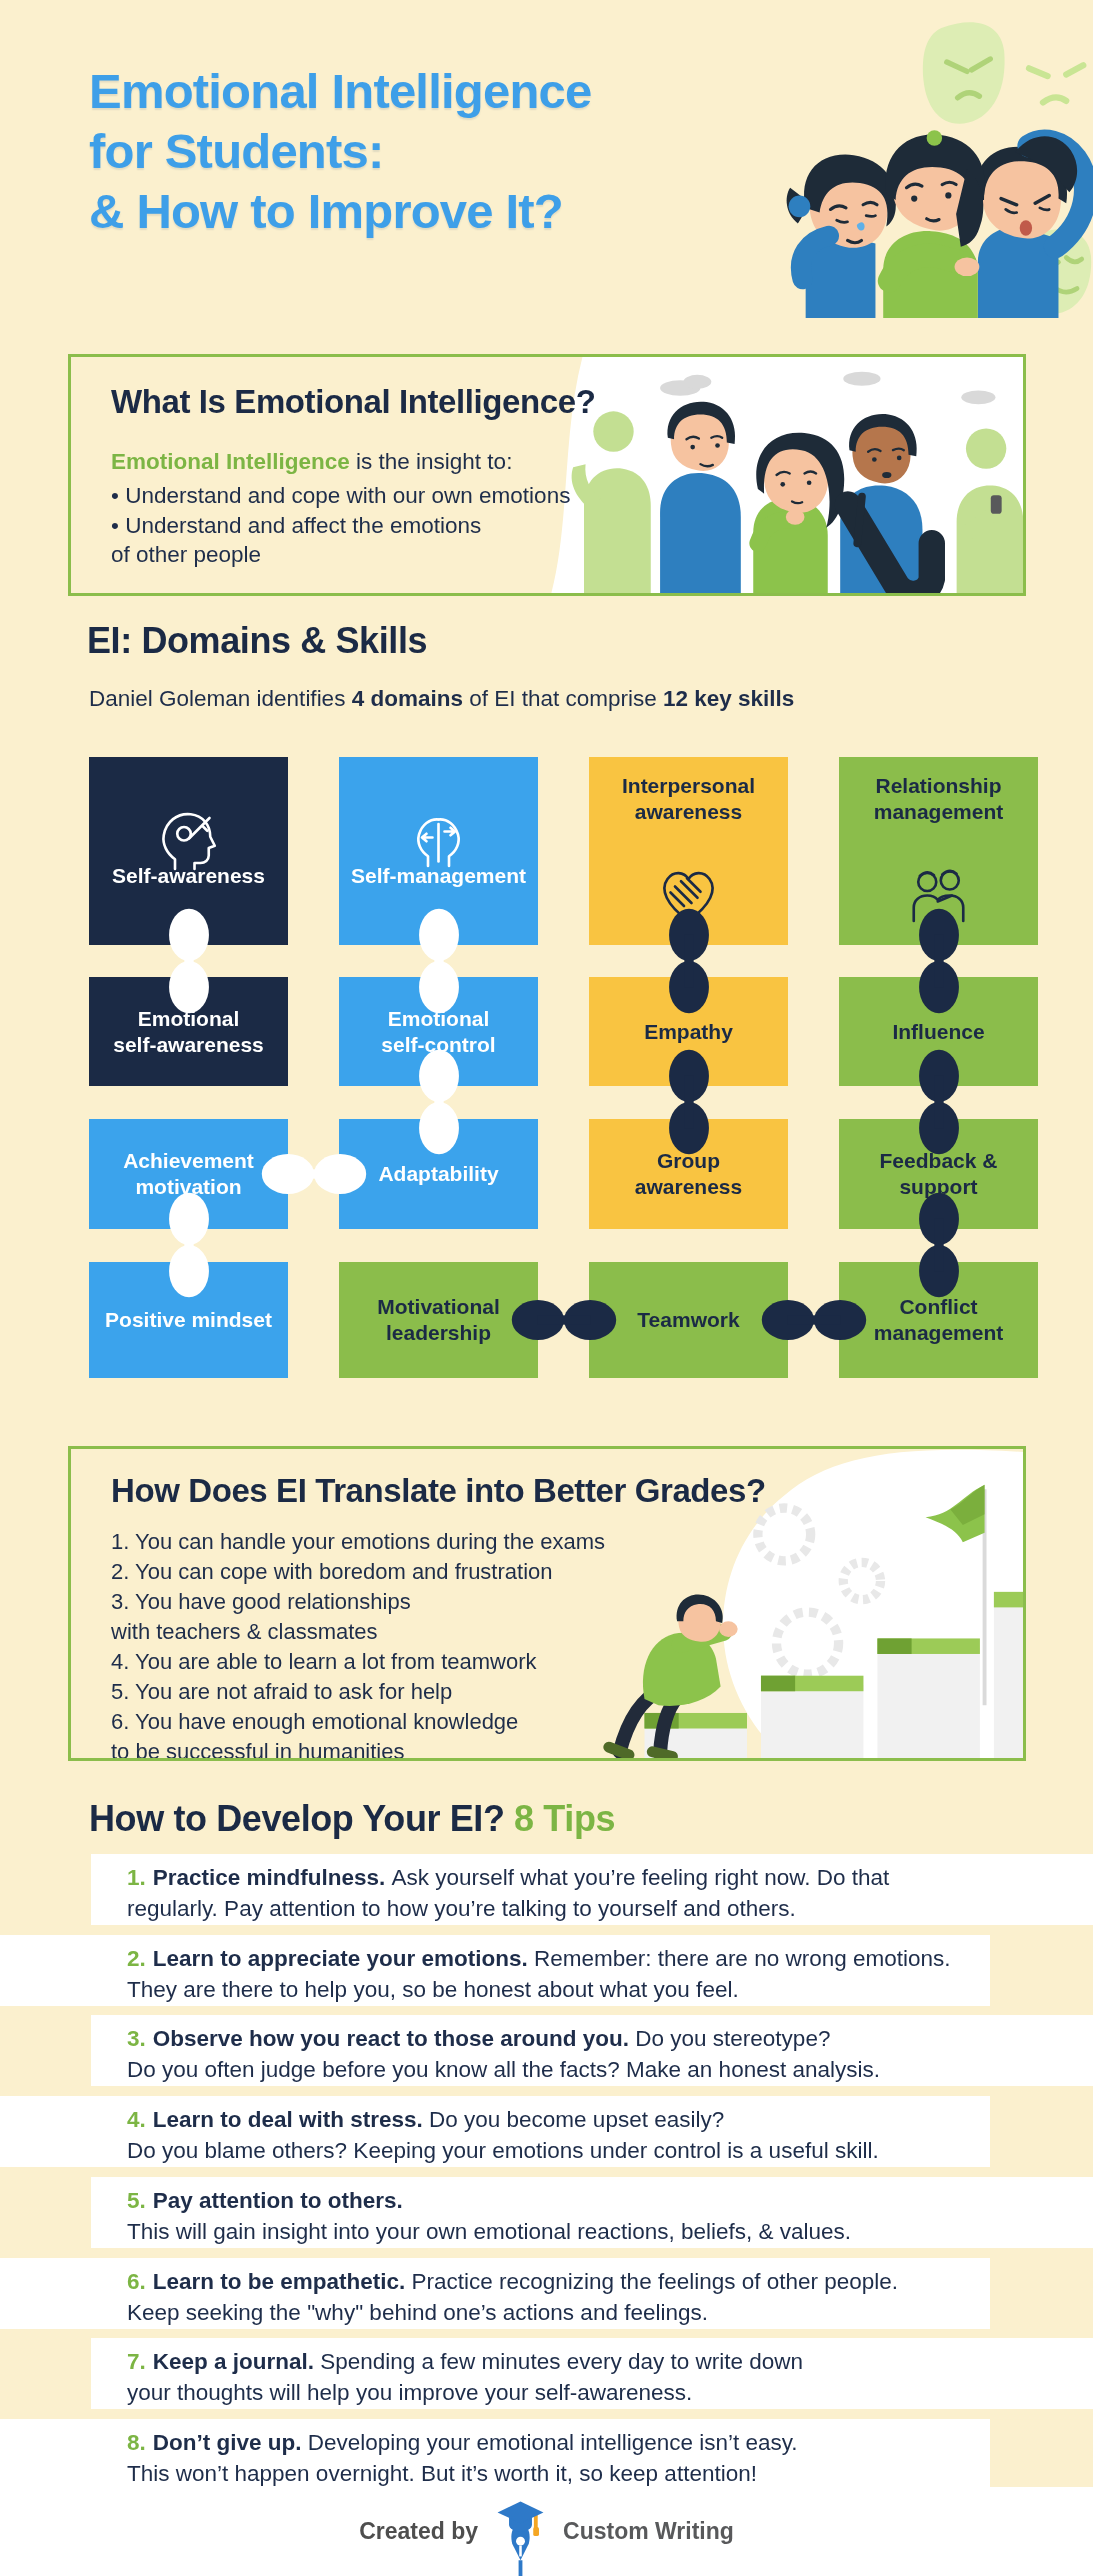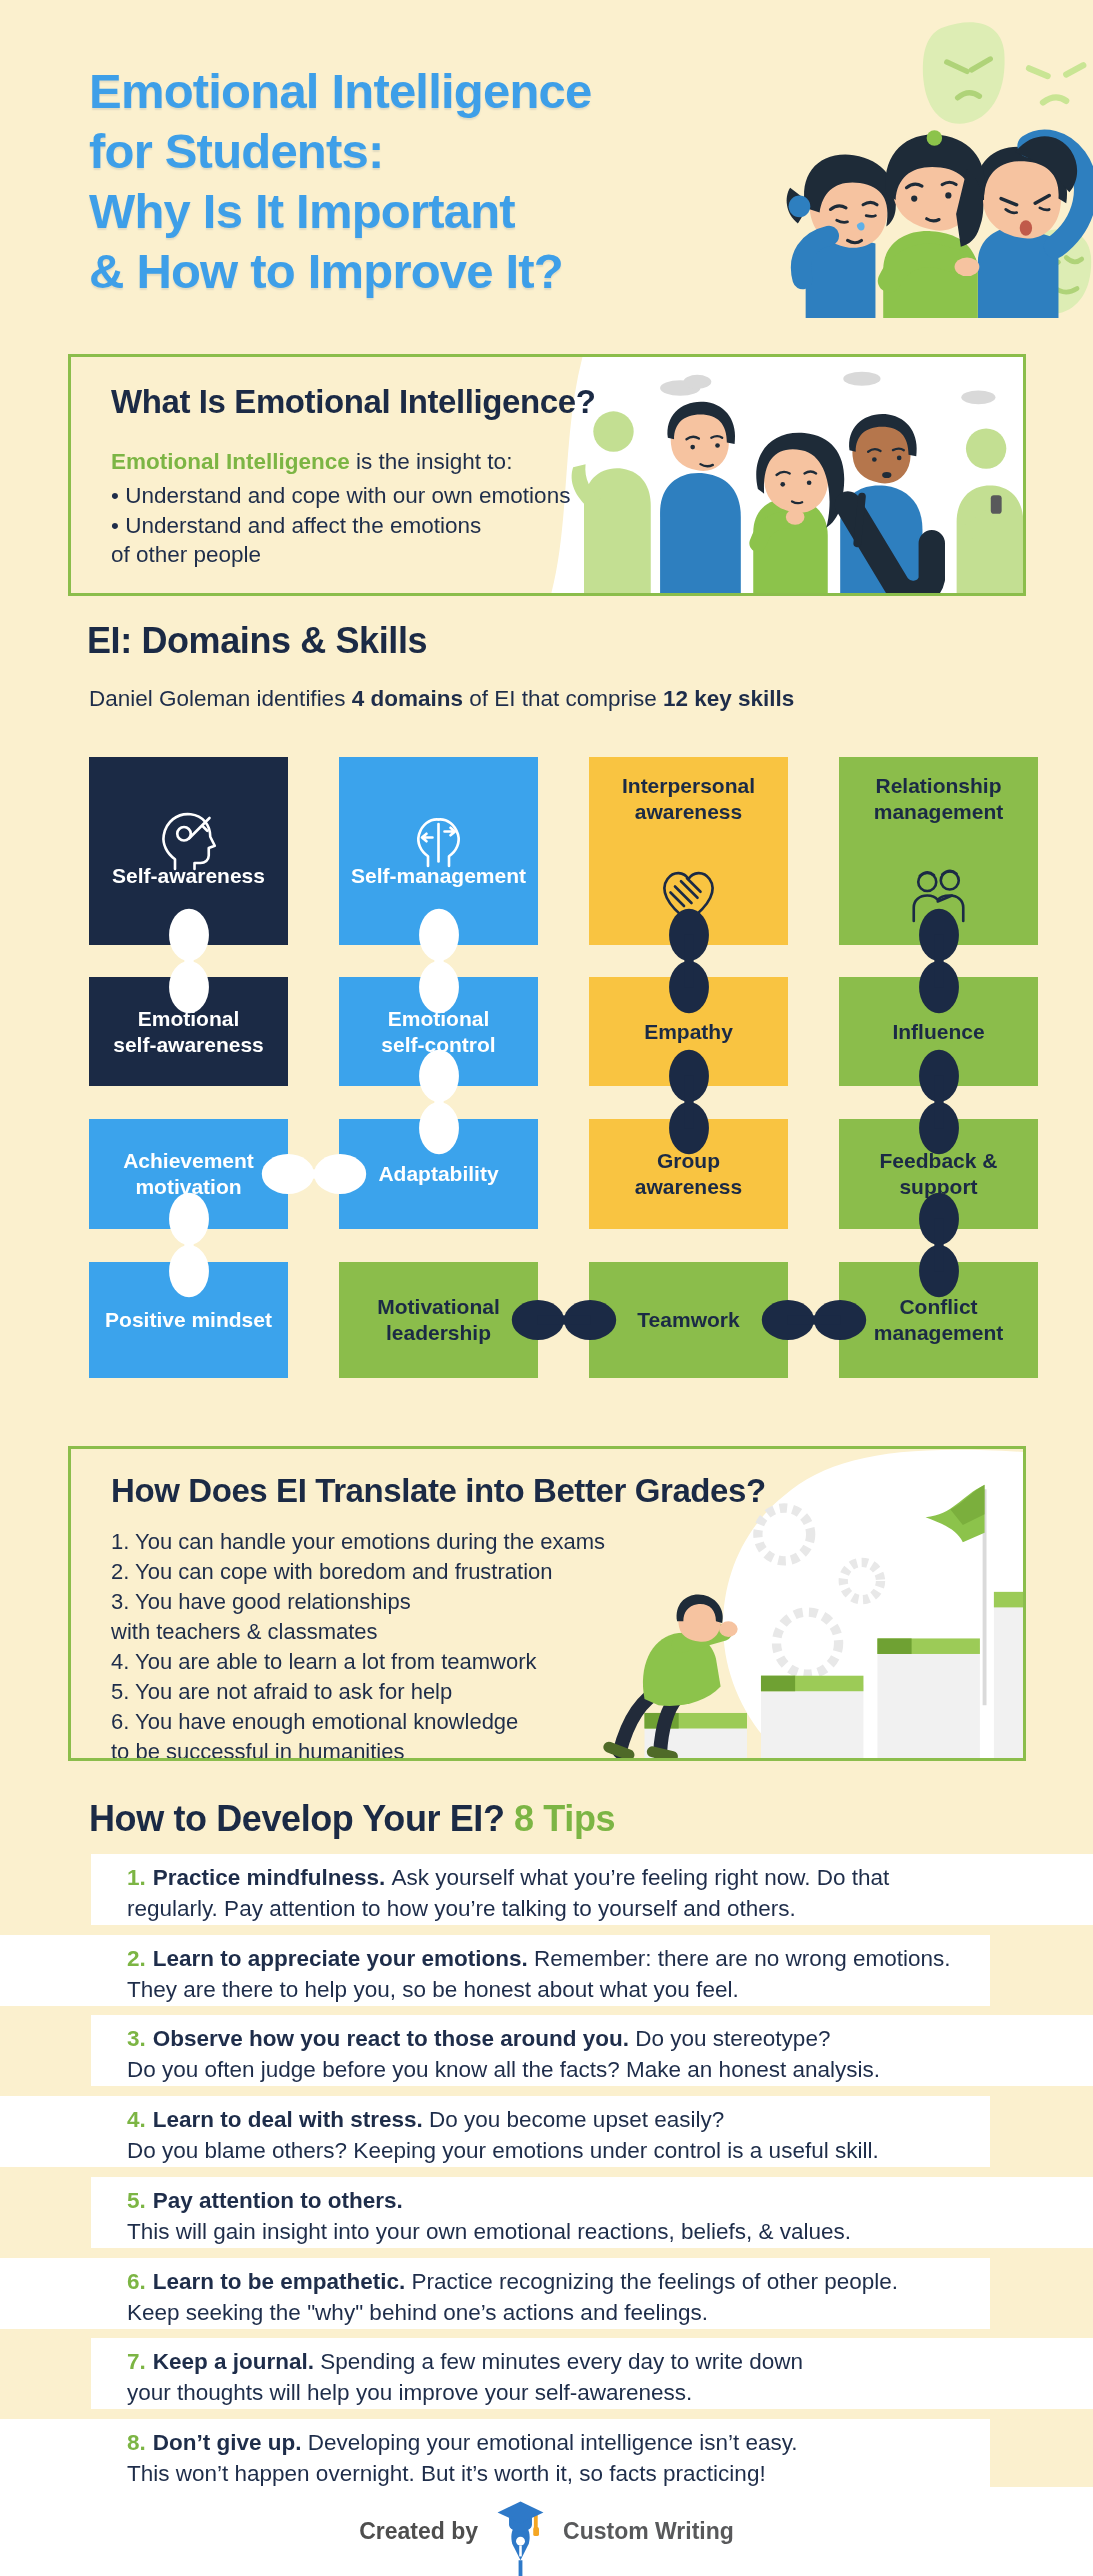--- a/index.html
+++ b/index.html
@@ -67,21 +67,20 @@
   .logo { width:51px; height:81px; margin-top:17px; }
 </style>
 </head>
 <body>
 
 <div class="page">
 
   <div class="hero-title">
     <div>Emotional Intelligence</div>
     <div>for Students:</div>
-    <div>Why Is It Important</div>
     <div>&amp; How to Improve It?</div>
   </div>
 
   <svg class="hero-art" viewBox="0 0 400 392">
 
     <path d="M205 18 C248 2 282 12 286 48 C290 96 272 132 240 140 C208 148 186 124 182 86 C179 54 184 28 205 18 Z" fill="#DDEDB4"></path>
     <path d="M212 62 l26 12 M268 58 l-24 14" stroke="#AFD378" stroke-width="7" fill="none" stroke-linecap="round"></path>
     <path d="M226 108 q14 -12 28 -2" stroke="#AFD378" stroke-width="7" fill="none" stroke-linecap="round"></path>
     <path d="M318 70 l24 10 M388 66 l-22 12 M336 114 q16 -12 30 -2" stroke="#C9E594" stroke-width="8" fill="none" stroke-linecap="round"></path>
     <path d="M332 282 C368 270 396 282 398 314 C400 352 384 380 356 386 C330 390 314 372 312 340 C310 312 314 290 332 282 Z" fill="#DDEDB4"></path>
@@ -471,21 +470,21 @@
   </div>
   <div class="tip tip-odd" style="top:2338px;">
     <div class="tip-text">
       <div><span class="tip-num">7.</span><span class="tip-lead">Keep a journal.</span><span>Spending a few minutes every day to write down</span></div>
       <div>your thoughts will help you improve your self-awareness.</div>
     </div>
   </div>
   <div class="tip tip-even" style="top:2419px;">
     <div class="tip-text">
       <div><span class="tip-num">8.</span><span class="tip-lead">Don’t give up.</span><span>Developing your emotional intelligence isn’t easy.</span></div>
-      <div>This won’t happen overnight. But it’s worth it, so facts practicing!</div>
+      <div>This won’t happen overnight. But it’s worth it, so keep attention!</div>
     </div>
   </div>
 
   <div class="footer-band">
     <div class="footer-inner">
       <span class="created-by">Created by</span>
       <svg class="logo" viewBox="0 0 80 126">
         <path d="M40 30 C28 40 23 52 27 68 L40 94 L53 68 C57 52 52 40 40 30 Z" fill="#2E79C8"></path>
         <circle cx="40" cy="64" r="7" fill="#ffffff"></circle>
         <path d="M40 71 V88" stroke="#ffffff" stroke-width="4"></path>

